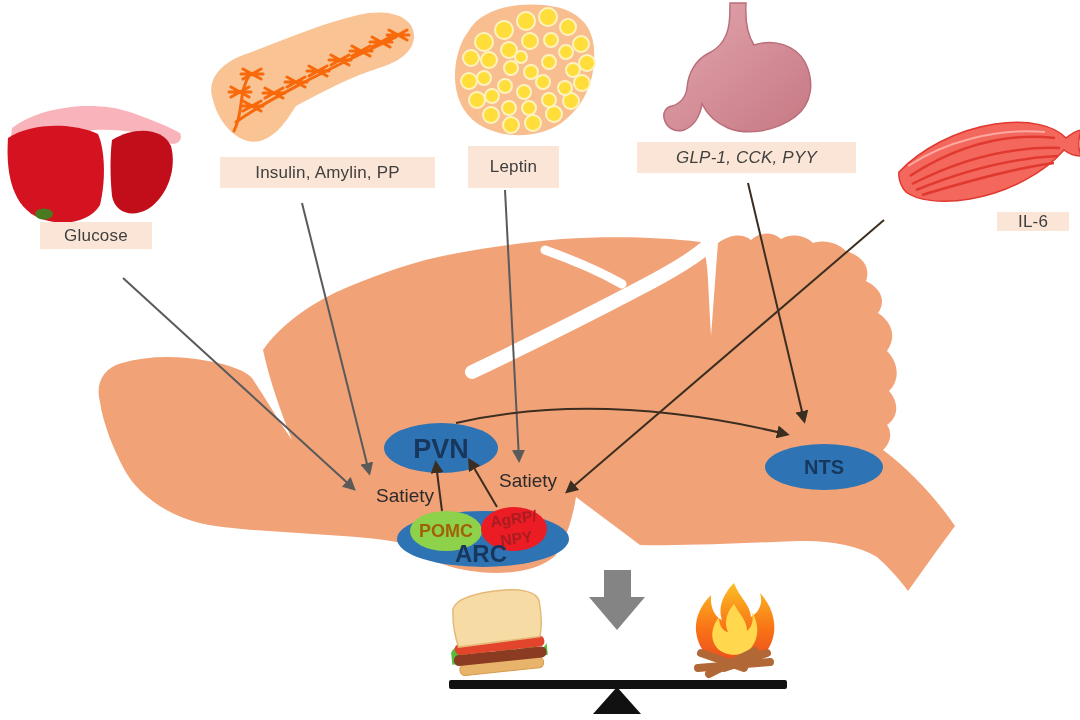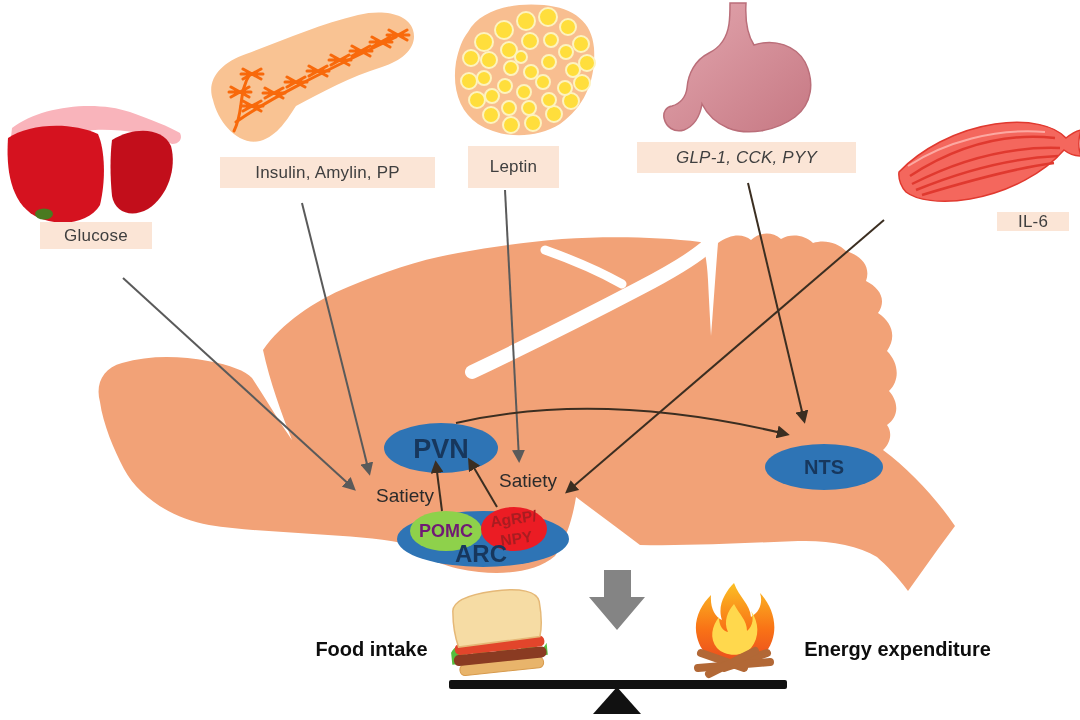--- a/index.html
+++ b/index.html
@@ -202,25 +202,23 @@
 
   <div class="box" style="left:40px;top:222px;width:112px;height:27px;">Glucose</div>
   <div class="box" style="left:220px;top:157px;width:215px;height:31px;">Insulin, Amylin, PP</div>
   <div class="box" style="left:468px;top:146px;width:91px;height:42px;">Leptin</div>
   <div class="box" style="left:637px;top:142px;width:219px;height:31px;font-style:italic;">GLP-1, CCK, PYY</div>
   <div class="box" style="left:997px;top:212px;width:72px;height:19px;">IL-6</div>
 
   <div class="txt nuc" style="left:391px;top:431px;width:100px;height:36px;font-size:27px;">PVN</div>
   <div class="txt nuc" style="left:774px;top:454px;width:100px;height:26px;font-size:20px;text-align:center;">NTS</div>
   <div class="txt nuc" style="left:431px;top:542px;width:100px;height:24px;font-size:24px;">ARC</div>
-  <div class="txt" style="left:406px;top:521px;width:80px;height:20px;font-size:18px;font-weight:bold;color:#701a75;">POMC</div>
+  <div class="txt" style="left:406px;top:521px;width:80px;height:20px;font-size:18px;font-weight:bold;color:#a16207;">POMC</div>
   <div class="txt" style="left:483px;top:507px;width:64px;height:44px;font-size:15.5px;font-weight:bold;color:#A81D21;
               flex-direction:column;line-height:20px;transform:rotate(-8deg);">
     <span>AgRP/</span>
     <span>NPY</span>
   </div>
 
   <div class="txt plain" style="left:355px;top:485px;width:100px;height:22px;">Satiety</div>
   <div class="txt plain" style="left:478px;top:470px;width:100px;height:22px;">Satiety</div>
 
-  <div class="txt bal" style="left:294px;top:637px;width:155px;height:24px;">Food intake</div>
-  <div class="txt bal" style="left:790px;top:637px;width:215px;height:24px;">Energy expenditure</div>
 </div>
 
 </body></html>

